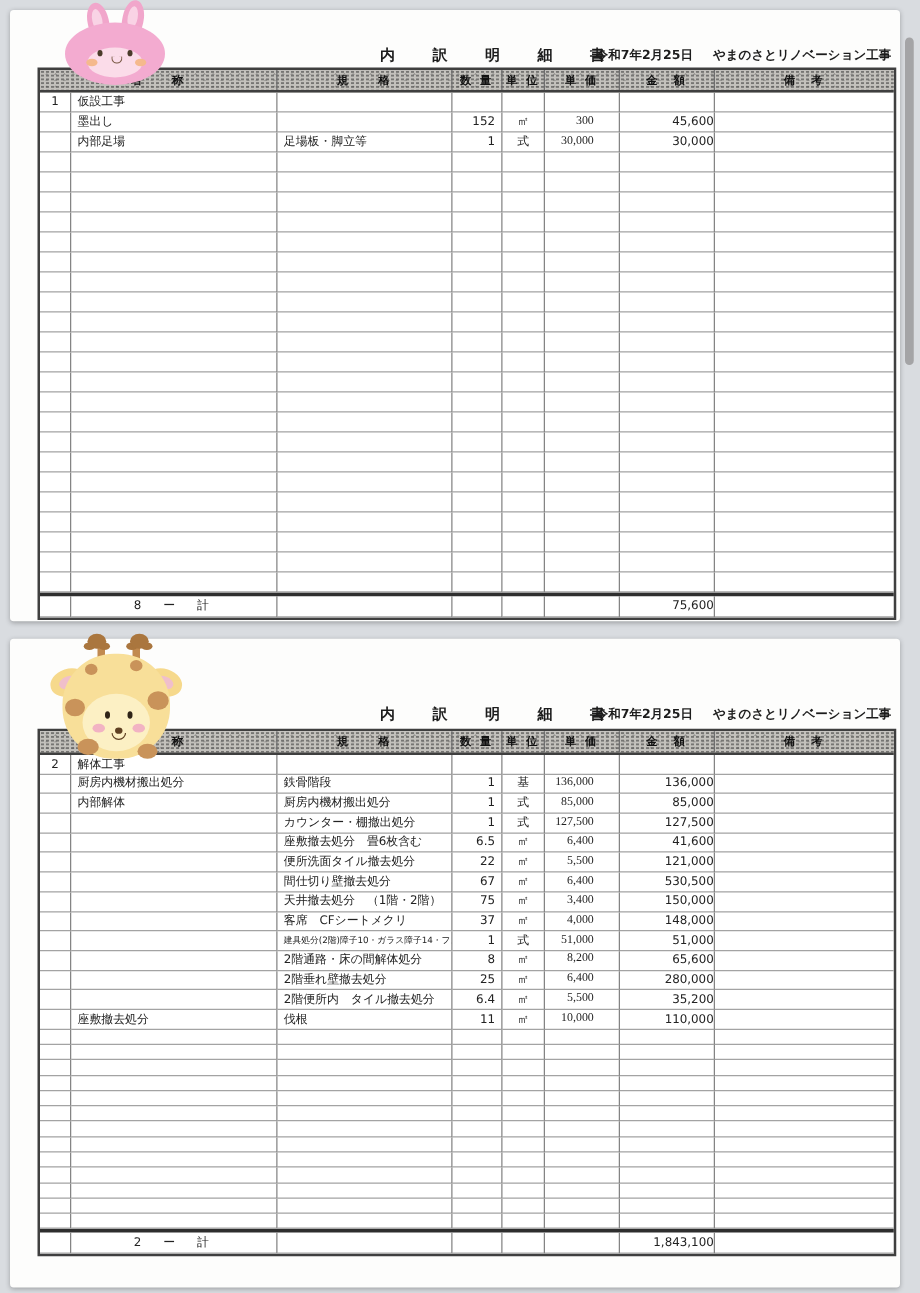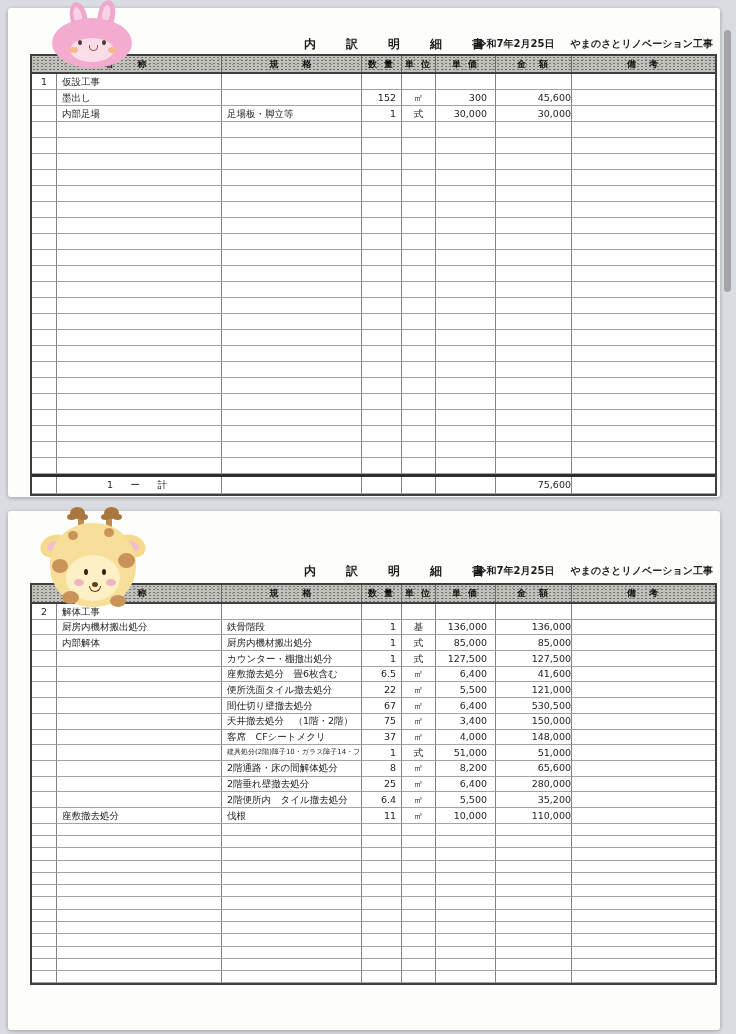--- a/index.html
+++ b/index.html
@@ -38,21 +38,21 @@
   .row.data{height:var(--rh);}
   .row.emptyr{height:var(--eh);}
   .cell{display:flex;align-items:center;border-right:1px solid #848484;
         border-bottom:1px solid #a3a3a3;overflow:hidden;white-space:nowrap;
         font-size:9.5px;line-height:1;}
   .cell:last-child{border-right:none;}
   .c-no{justify-content:center;}
   .c-name,.c-spec{padding-left:5px;}
   .c-qty{justify-content:flex-end;padding-right:5px;}
   .c-unit{justify-content:center;}
-  .c-price{justify-content:flex-end;padding-right:8px;}
+  .c-price{justify-content:flex-end;padding-right:20px;font-family:Liberation Serif, serif;}
   .c-amount{justify-content:flex-end;}
   .cell.small{font-size:7px;}
   .row.total{height:17px;border-top:3px solid #2e2e2e;font-size:10px;}
   .row.total .c-name{justify-content:center;padding-left:0;letter-spacing:4px;}
 
   
   .scroll-thumb{position:absolute;right:5px;top:30px;width:7px;height:262px;background:#a4a4a6;
                 border-radius:4px;}
 
   
@@ -363,21 +363,21 @@
         <div class="cell c-name"></div>
         <div class="cell c-spec"></div>
         <div class="cell c-qty"></div>
         <div class="cell c-unit"></div>
         <div class="cell c-price"></div>
         <div class="cell c-amount"></div>
         <div class="cell c-remarks"></div>
       </div>
       <div class="row total">
         <div class="cell c-no"></div>
-        <div class="cell c-name">1　ー　計</div>
+        <div class="cell c-name">8　ー　計</div>
         <div class="cell c-spec"></div>
         <div class="cell c-qty"></div>
         <div class="cell c-unit"></div>
         <div class="cell c-price"></div>
         <div class="cell c-amount">75,600</div>
         <div class="cell c-remarks"></div>
       </div>
     </div>
 
   <div class="sticker" id="rabbit">
@@ -674,20 +674,30 @@
         <div class="cell c-remarks"></div>
       </div>
       <div class="row emptyr">
         <div class="cell c-no"></div>
         <div class="cell c-name"></div>
         <div class="cell c-spec"></div>
         <div class="cell c-qty"></div>
         <div class="cell c-unit"></div>
         <div class="cell c-price"></div>
         <div class="cell c-amount"></div>
+        <div class="cell c-remarks"></div>
+      </div>
+      <div class="row total">
+        <div class="cell c-no"></div>
+        <div class="cell c-name">2　ー　計</div>
+        <div class="cell c-spec"></div>
+        <div class="cell c-qty"></div>
+        <div class="cell c-unit"></div>
+        <div class="cell c-price"></div>
+        <div class="cell c-amount">1,843,100</div>
         <div class="cell c-remarks"></div>
       </div>
     </div>
 
   <div class="sticker" id="giraffe">
     <div class="g-hornstem" id="g-hs-l"></div>
     <div class="g-hornstem" id="g-hs-r"></div>
     <div class="g-horntop" id="g-ht-l"></div>
     <div class="g-horntop" id="g-ht-r"></div>
     <div class="g-ear" id="g-ear-l">

